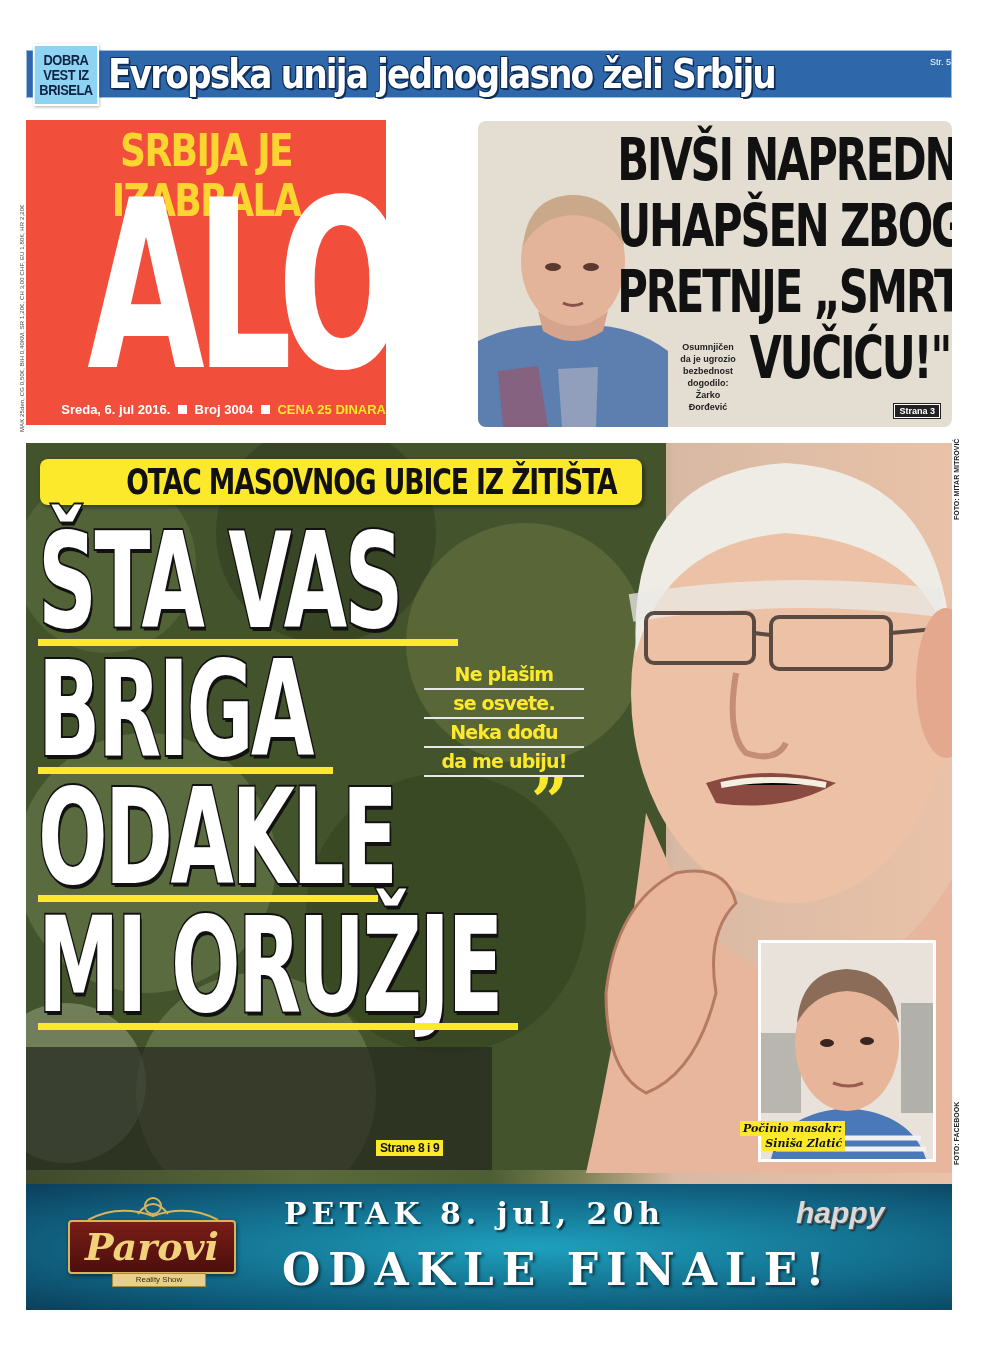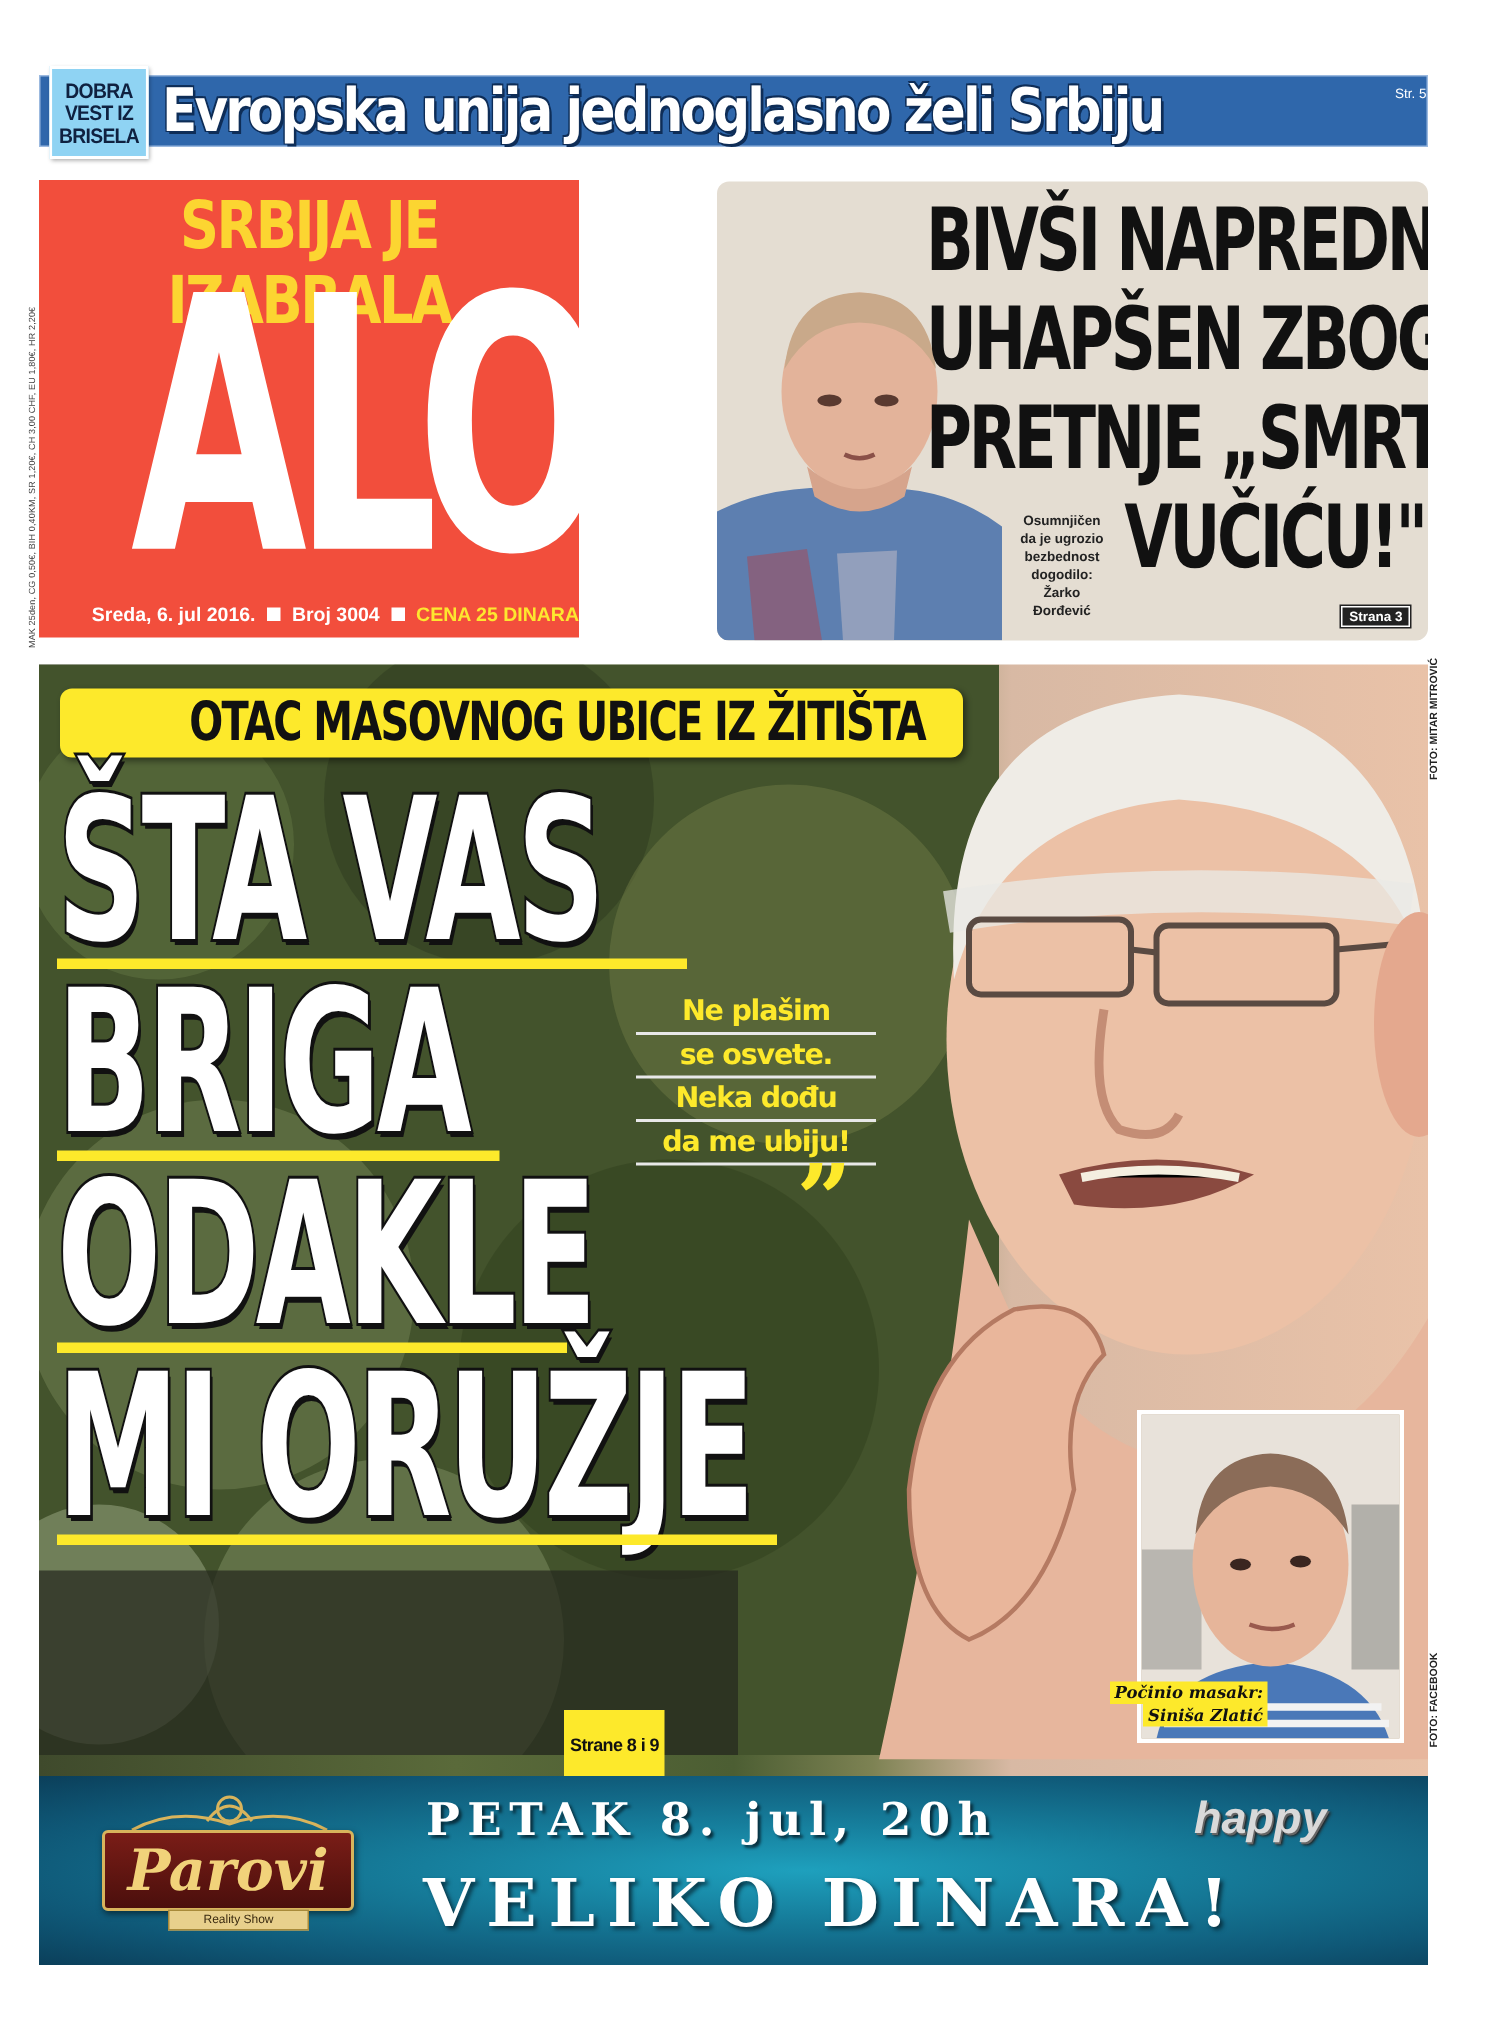--- a/index.html
+++ b/index.html
@@ -133,21 +133,21 @@
     position: absolute; left: 0; top: 604px; width: 466px; height: 123px;
     background: rgba(38,40,30,.72);
   }
   .dek {
     position: absolute; left: 14px; top: 610px; width: 460px;
     font-size: 20px; font-weight: 700; line-height: 27px; color: #ffffff; letter-spacing: -0.3px;
   }
   .dek div { display: inline; border-bottom: 2px solid #fde92b; }
   .dek-page {
     position: absolute; left: 350px; top: 697px; background: #fde92b; color: #111;
-    font-size: 12px; font-weight: 700; padding: 16px 4px; letter-spacing: -0.4px;
+    font-size: 12px; font-weight: 700; padding: 1px 4px; letter-spacing: -0.4px;
   }
   .inset {
     position: absolute; left: 732px; top: 497px; width: 178px; height: 222px;
     border: 3px solid #ffffff; background: #c9b7a0; overflow: hidden;
   }
   .inset-caption {
     position: absolute; left: 690px; top: 678px; text-align: right;
     font-family: "DejaVu Serif", serif; font-style: italic; font-weight: 700; font-size: 11px; line-height: 15px;
   }
   .inset-caption div { background: #fde92b; color: #111; padding: 0 3px; display: inline-block; margin-left: 24px; }
@@ -311,15 +311,15 @@
 
 <div class="ad">
   <svg class="ad-logo-ornament" viewBox="0 0 150 30">
     <path d="M10 26 Q40 10 75 22 Q110 10 140 26" stroke="#d8b45c" stroke-width="2" fill="none"></path>
     <circle cx="75" cy="12" r="8" fill="none" stroke="#d8b45c" stroke-width="2"></circle>
     <path d="M60 20 Q75 0 90 20" stroke="#d8b45c" stroke-width="2" fill="none"></path>
   </svg>
   <div class="ad-logo">Parovi</div>
   <div class="ad-logo-sub">Reality Show</div>
   <div class="ad-line1">PETAK 8. jul, 20h</div>
-  <div class="ad-line2">VELIKO DINARA!</div>
+  <div class="ad-line2">ODAKLE FINALE!</div>
   <div class="ad-brand">happy</div>
 </div>
 
 </body></html>

